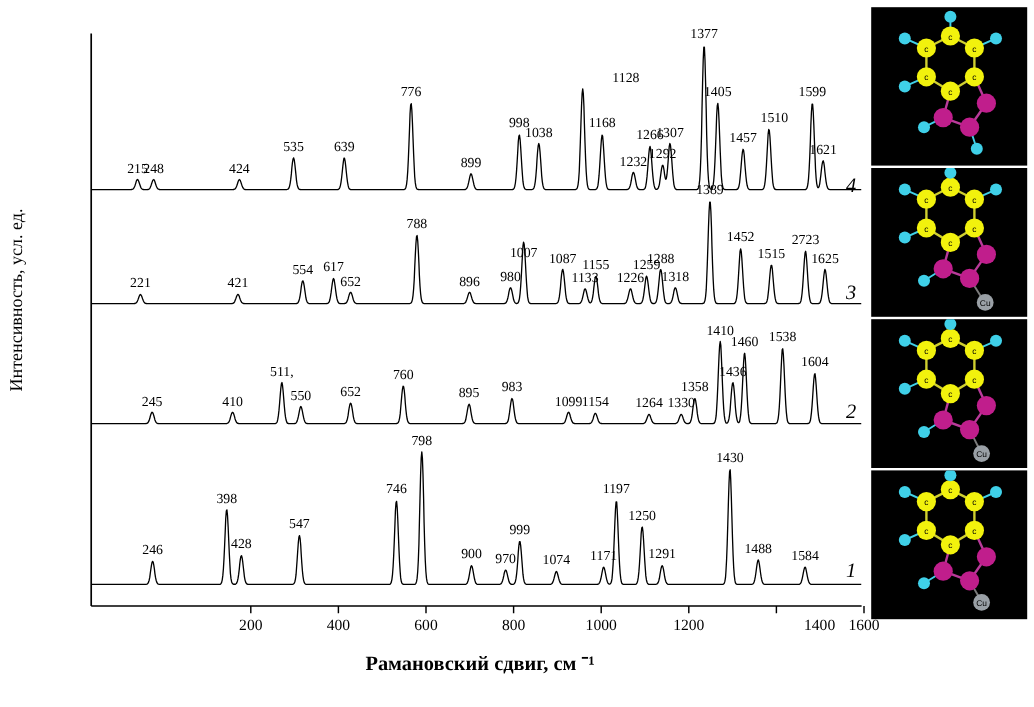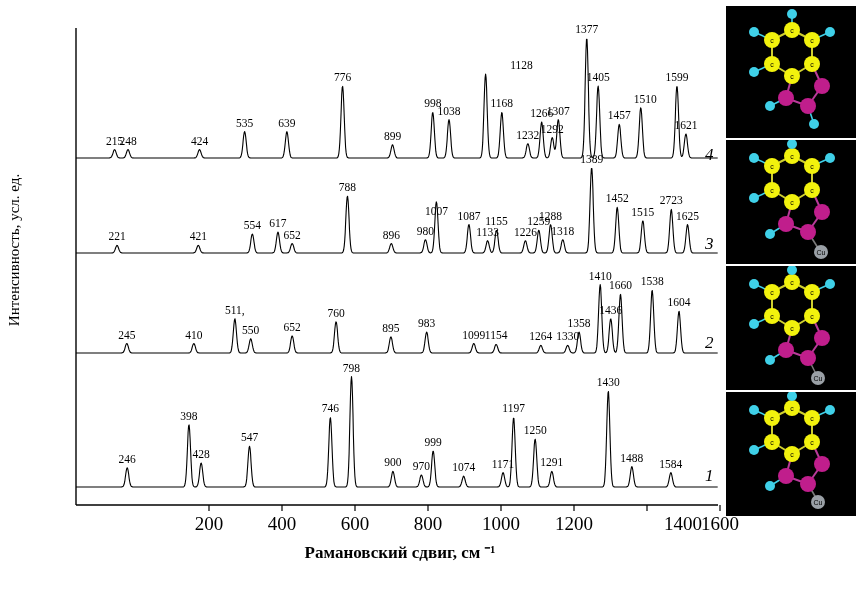--- a/index.html
+++ b/index.html
@@ -22,21 +22,21 @@
   .xlabel{
     position:absolute;
     left:80px; top:540px;
     width:640px;
     text-align:center;
     font-size:17px;
     font-weight:bold;
   }
   .tick-label{
     position:absolute;
-    font-size:19px;
+    font-size:13px;
     text-align:center;
     width:48px;
   }
   .peak-label{
     position:absolute;
     font-size:11.5px;
     white-space:nowrap;
     text-align:center;
   }
   .trace-id{
@@ -122,21 +122,21 @@
       <div class="peak-label" style="left: 320.051px; top: 306.65px; width: 32px; text-align: center;">760</div>
       <div class="peak-label" style="left: 374.905px; top: 321.85px; width: 32px;">895</div>
       <div class="peak-label" style="left: 410.662px; top: 317.1px; width: 32px;">983</div>
       <div class="peak-label" style="left: 457.796px; top: 328.5px; width: 32px;">1099</div>
       <div class="peak-label" style="left: 480.144px; top: 329.45px; width: 32px;">1154</div>
       <div class="peak-label" style="left: 524.841px; top: 330.4px; width: 32px;">1264</div>
       <div class="peak-label" style="left: 551.658px; top: 330.4px; width: 32px;">1330</div>
       <div class="peak-label" style="left: 563.035px; top: 317.1px; width: 32px; text-align: center;">1358</div>
       <div class="peak-label" style="left: 584.165px; top: 269.6px; width: 32px;">1410</div>
       <div class="peak-label" style="left: 594.729px; top: 303.8px; width: 32px;">1436</div>
-      <div class="peak-label" style="left: 604.481px; top: 279.1px; width: 32px;">1660</div>
+      <div class="peak-label" style="left: 604.481px; top: 279.1px; width: 32px;">1460</div>
       <div class="peak-label" style="left: 636.175px; top: 275.3px; width: 32px;">1538</div>
       <div class="peak-label" style="left: 662.992px; top: 296.2px; width: 32px;">1604</div>
       <div class="peak-label" style="left: 101.039px; top: 230.4px; width: 32px;">221</div>
       <div class="peak-label" style="left: 182.305px; top: 230.4px; width: 32px;">421</div>
       <div class="peak-label" style="left: 236.347px; top: 219px; width: 32px;">554</div>
       <div class="peak-label" style="left: 261.946px; top: 217.1px; width: 32px;">617</div>
       <div class="peak-label" style="left: 276.167px; top: 228.5px; width: 32px;">652</div>
       <div class="peak-label" style="left: 331.428px; top: 181px; width: 32px;">788</div>
       <div class="peak-label" style="left: 375.311px; top: 228.5px; width: 32px;">896</div>
       <div class="peak-label" style="left: 409.443px; top: 224.7px; width: 32px;">980</div>

